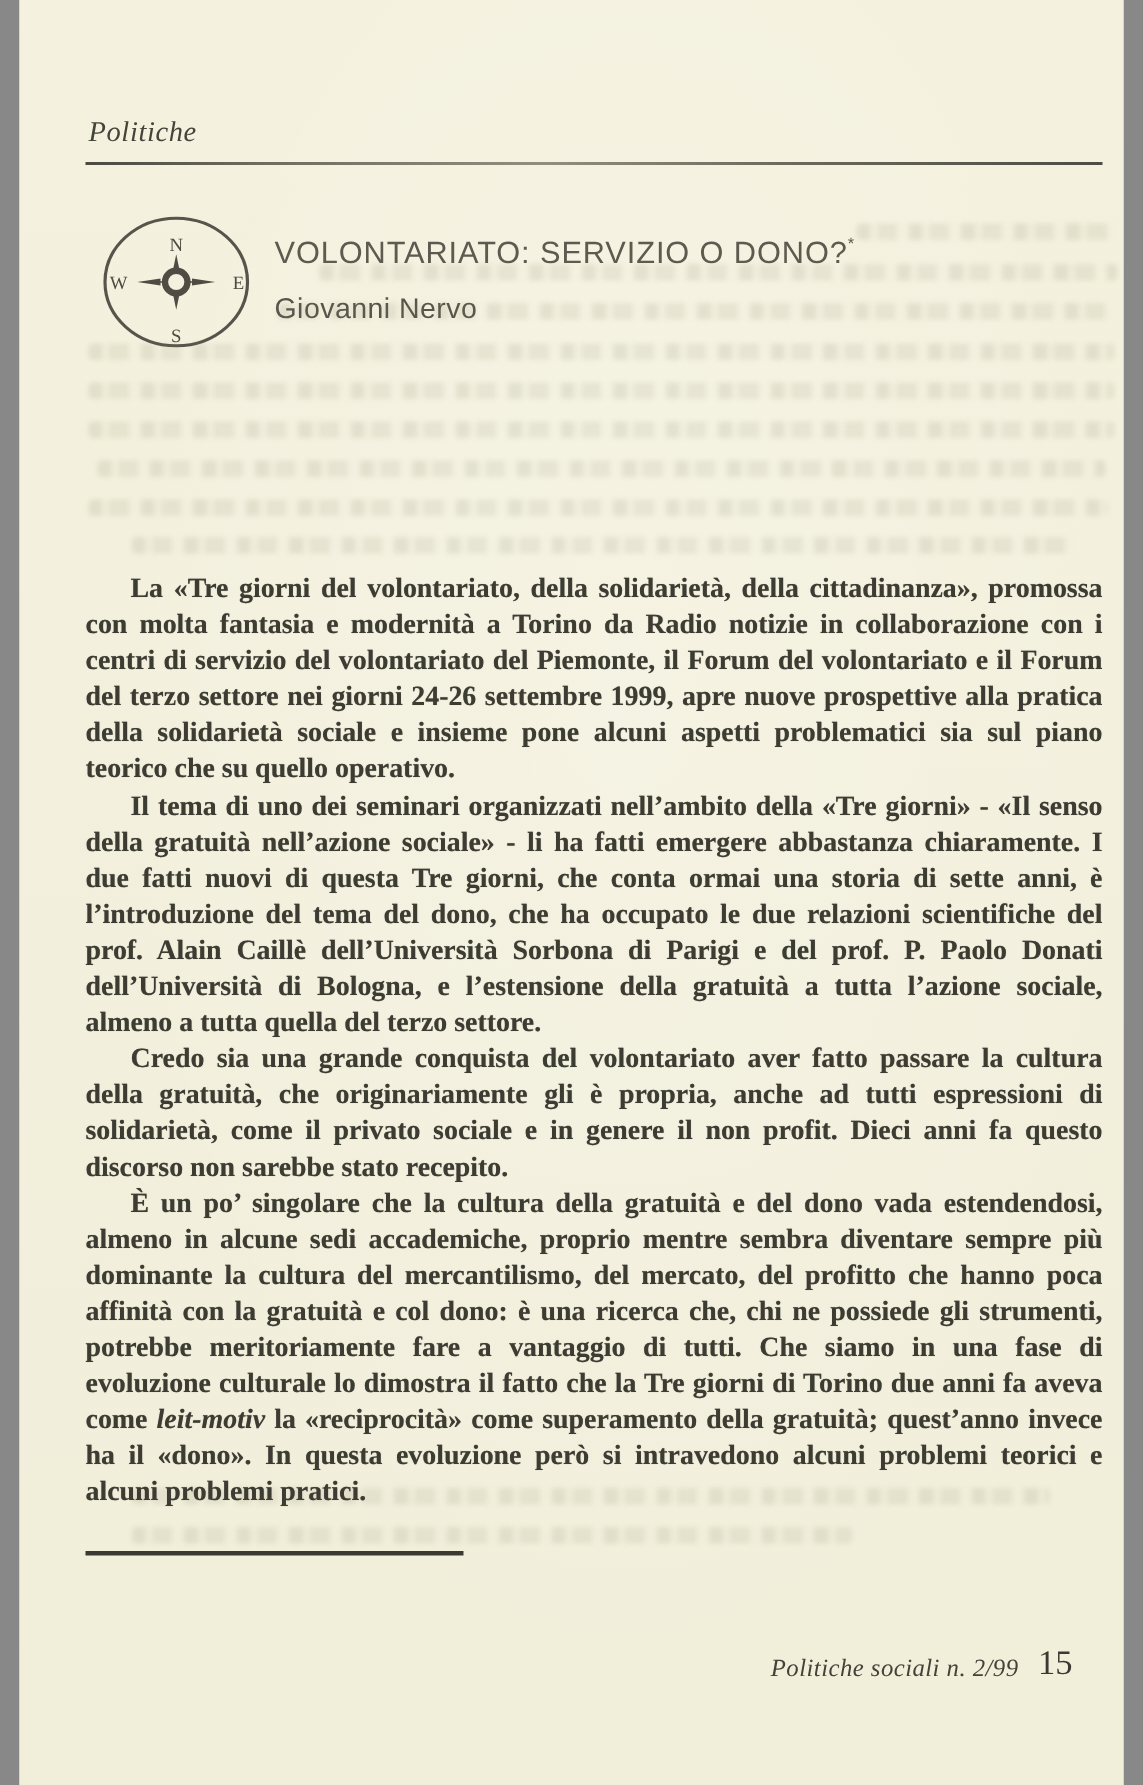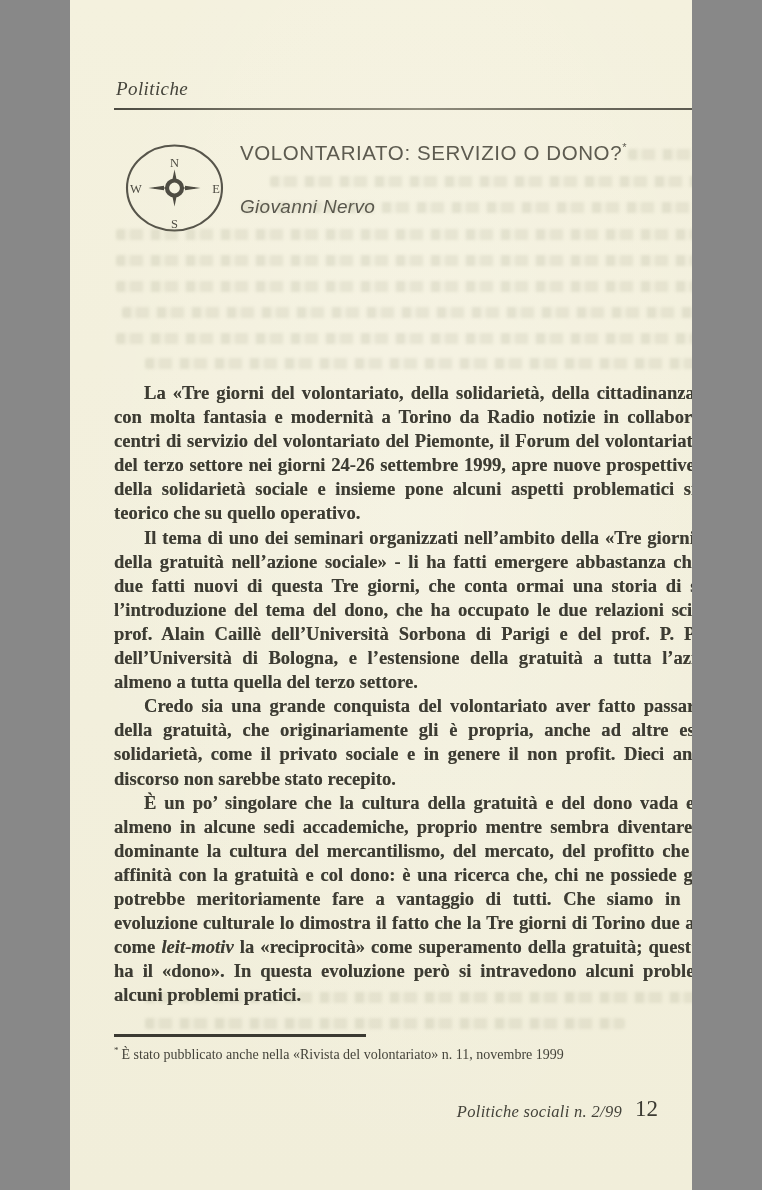--- a/index.html
+++ b/index.html
@@ -1,18 +1,18 @@
 <!DOCTYPE html>
 <html lang="it"><head>
 <meta charset="utf-8">
 <style>
   html, body { margin: 0; padding: 0; background: #888; }
   .page {
     position: relative;
-    width: 622px;
+    width: 736px;
     height: 1190px;
     margin: 0 auto;
     background: #f3f0dd;
     background-image: radial-gradient(ellipse at 55% 40%, rgba(255,255,252,0.20), rgba(0,0,0,0) 70%),
                       linear-gradient(180deg, #f4f1de 0%, #f2efdc 60%, #f1eeda 100%);
     overflow: hidden;
     font-family: "Liberation Serif", serif;
     color: #3d3c33;
   }
 
@@ -26,30 +26,30 @@
     position: absolute; left: 44px; top: 108px; width: 678px; height: 2px;
     background: linear-gradient(90deg, #4b4a41 0%, #6f6d60 18%, #918e7e 45%, #6a685c 70%, #4e4d44 100%);
   }
 
   
   .compass { position: absolute; left: 54px; top: 143px; width: 101px; height: 90px; }
   .compass text { font-family: "Liberation Serif", serif; font-size: 12.5px; fill: #4e4c43; }
 
   
   .article-title {
-    position: absolute; left: 170px; top: 141px;
+    position: absolute; left: 170px; top: 157px;
     font-family: "Liberation Sans", sans-serif;
     font-size: 20.5px; letter-spacing: 0.6px; color: #5d5b50;
     white-space: nowrap;
   }
   .article-title sup { font-size: 11px; vertical-align: 9px; letter-spacing: 0; }
   .article-author {
     position: absolute; left: 170px; top: 196px;
     font-family: "Liberation Sans", sans-serif;
-    font-size: 19px; letter-spacing: 0.3px; color: #56544b; font-style: italic;
+    font-size: 19px; letter-spacing: 0.3px; color: #56544b;
   }
 
   
   .ghost {
     position: absolute; height: 11px; border-radius: 3px;
     background: repeating-linear-gradient(90deg,
       rgba(128,130,100,0.30) 0 9px, rgba(128,130,100,0.07) 9px 14px,
       rgba(128,130,100,0.24) 14px 27px, rgba(128,130,100,0.02) 27px 35px);
     filter: blur(1.7px); opacity: 0.5; pointer-events: none;
   }
@@ -118,25 +118,24 @@
   <div class="ghost" style="left:46px;  top:281px; width:684px;"></div>
   <div class="ghost" style="left:52px;  top:307px; width:672px;"></div>
   <div class="ghost" style="left:46px;  top:333px; width:680px;"></div>
   <div class="ghost" style="left:75px;  top:358px; width:628px;"></div>
   <div class="ghost" style="left:75px;  top:992px; width:612px;"></div>
   <div class="ghost" style="left:75px;  top:1018px; width:480px;"></div>
 
   <div class="body-text">
     <p><span>La «Tre giorni del volontariato, della solidarietà, della cittadinanza», promossa con molta fantasia e modernità a Torino da Radio notizie in collaborazione con i centri di servizio del volontariato del Piemonte, il Forum del volontariato e il Forum del terzo settore nei giorni 24-26 settembre 1999, apre nuove prospettive alla pratica della solidarietà sociale e insieme pone alcuni aspetti problematici sia sul piano teorico che su quello operativo.</span></p>
     <p><span>Il tema di uno dei seminari organizzati nell’ambito della «Tre giorni» - «Il senso della gratuità nell’azione sociale» - li ha fatti emergere abbastanza chiaramente. I due fatti nuovi di questa Tre giorni, che conta ormai una storia di sette anni, è l’introduzione del tema del dono, che ha occupato le due relazioni scientifiche del prof. Alain Caillè dell’Università Sorbona di Parigi e del prof. P. Paolo Donati dell’Università di Bologna, e l’estensione della gratuità a tutta l’azione sociale, almeno a tutta quella del terzo settore.</span></p>
-    <p><span>Credo sia una grande conquista del volontariato aver fatto passare la cultura della gratuità, che originariamente gli è propria, anche ad altre espressioni di solidarietà, come il privato sociale e in genere il non profit. Dieci anni fa questo discorso non sarebbe stato recepito.</span></p>
+    <p><span>Credo sia una grande conquista del volontariato aver fatto passare la cultura della gratuità, che originariamente gli è propria, anche ad tutti espressioni di solidarietà, come il privato sociale e in genere il non profit. Dieci anni fa questo discorso non sarebbe stato recepito.</span></p>
     <p><span>È un po’ singolare che la cultura della gratuità e del dono vada estendendosi, almeno in alcune sedi accademiche, proprio mentre sembra diventare sempre più dominante la cultura del mercantilismo, del mercato, del profitto che hanno poca affinità con la gratuità e col dono: è una ricerca che, chi ne possiede gli strumenti, potrebbe meritoriamente fare a vantaggio di tutti. Che siamo in una fase di evoluzione culturale lo dimostra il fatto che la Tre giorni di Torino due anni fa aveva come </span><em>leit-motiv</em><span> la «reciprocità» come superamento della gratuità; quest’anno invece ha il «dono». In questa evoluzione però si intravedono alcuni problemi teorici e alcuni problemi pratici.</span></p>
   </div>
 
   <div class="footnote-rule"></div>
-  <div class="footnote"><sup>*</sup><span>È stato pubblicato anche nella «Rivista del volontariato» n. 11, novembre 1999</span></div>
 
   <div class="page-footer">
     <span class="journal-ref">Politiche sociali n. 2/99</span>
-    <span class="page-number">12</span>
+    <span class="page-number">15</span>
   </div>
 
 </div>
 
 </body></html>

